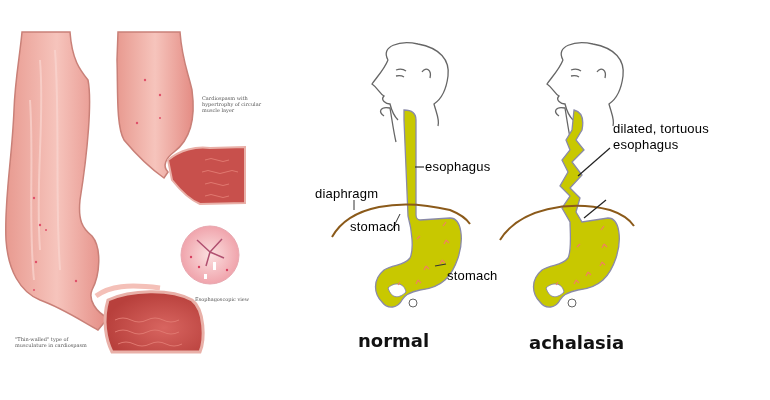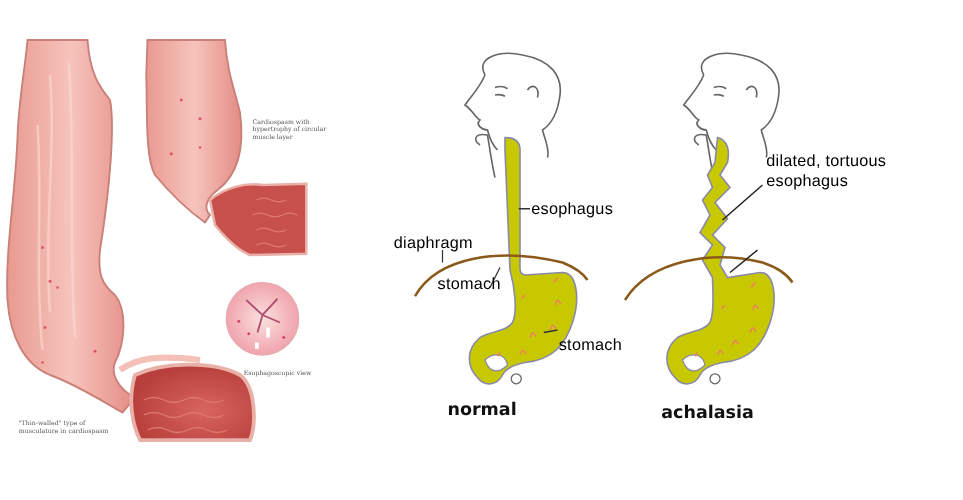--- a/index.html
+++ b/index.html
@@ -4,21 +4,21 @@
 <style>
   html,body{margin:0;padding:0;background:#ffffff;}
   body{width:770px;height:400px;position:relative;overflow:hidden;font-family:"DejaVu Sans",sans-serif;}
   .panel{position:absolute;}
   #left{left:0;top:0;width:290px;height:360px;}
   #right{left:300px;top:0;width:470px;height:360px;}
   svg{display:block;}
   .lbl{position:absolute;color:#222;white-space:nowrap;}
   .small{font-family:"DejaVu Serif",serif;font-size:5px;color:#555;line-height:6px;}
   .hand{font-family:Liberation Sans, sans-serif;font-size:13px;color:#000000;letter-spacing:0.2px;}
-  .cap{font-family:"DejaVu Sans",sans-serif;font-weight:bold;font-size:14px;color:#111;}
+  .cap{font-family:"DejaVu Sans",sans-serif;font-weight:bold;font-size:18px;color:#111;margin-top:10px;}
 </style>
 </head>
 <body>
 
 <div class="panel" id="left">
   <svg width="290" height="360" viewBox="0 0 290 360">
     <defs>
       <linearGradient id="tis" x1="0" x2="1">
         <stop offset="0" stop-color="#e89a90"></stop>
         <stop offset="0.5" stop-color="#f6c4bc"></stop>

